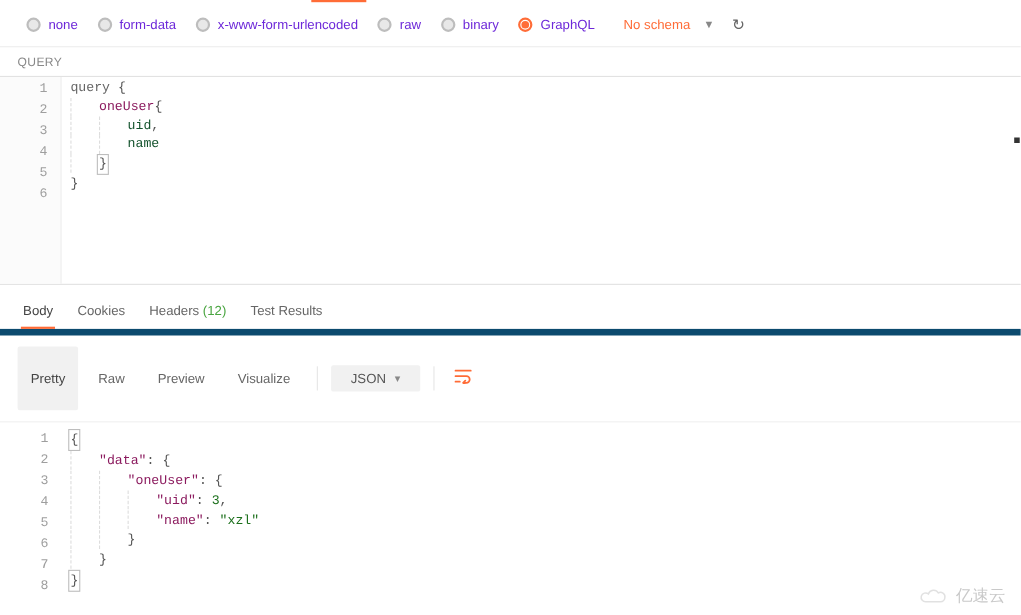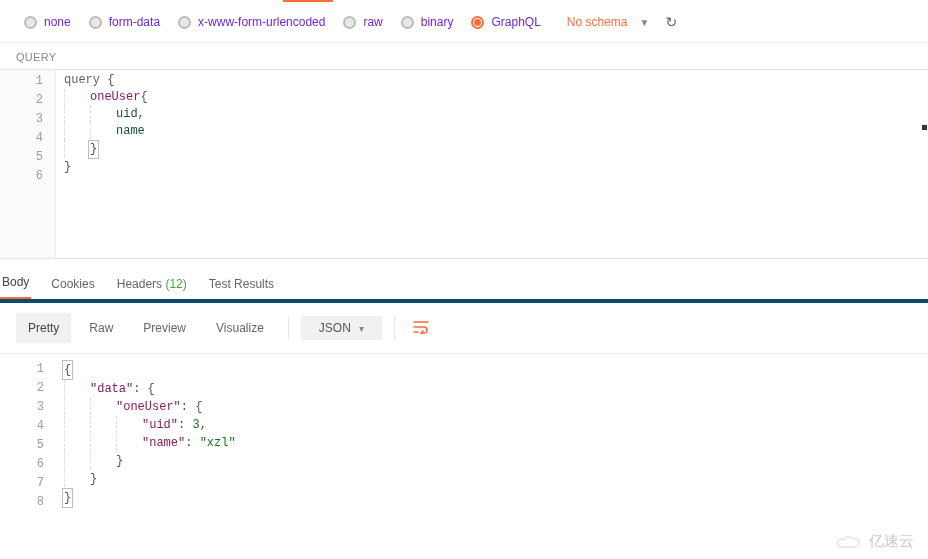--- a/index.html
+++ b/index.html
@@ -70,35 +70,35 @@
   .code { padding: 2px 0 0 8px; }
   .code-line { line-height: 17px; white-space: pre; display: flex; }
   .ind-guide { border-left: 1px dashed #ddd; display: inline-block; height: 17px; }
   .brace-hl { border: 1px solid #bdbdbd; padding: 0 1px; margin-left: -2px; }
   .kw { color: #666; }
   .field { color: #8b1a5e; }
   .prop { color: #14532d; }
 
   
   .resp-tabs {
-    display: flex; align-items: flex-end; gap: 18px;
-    padding: 10px 16px 0 0;
-    border-bottom: 4px solid #0c4a6e;
+    display: flex; align-items: flex-start; gap: 18px;
+    padding: 10px 16px 0 19px;
+    border-bottom: 6px solid #0c4a6e;
   }
   .resp-tab { padding: 6px 2px 8px 2px; cursor: pointer; color: #666; }
   .resp-tab.active { color: #444; border-bottom: 2px solid #ff6c37; }
   .count { color: #4aa541; }
 
   
   .resp-toolbar {
     display: flex; align-items: center; gap: 6px;
     padding: 10px 16px;
     border-bottom: 1px solid #efefef;
   }
-  .tbtn { padding: 8px 12px; border-radius: 2px; cursor: pointer; color: #666; }
+  .tbtn { padding: 22px 12px; border-radius: 2px; cursor: pointer; color: #666; }
   .tbtn.active { background: #f1f1f1; color: #444; }
   .sep { width: 1px; height: 22px; background: #e6e6e6; margin: 0 6px; }
   .format-sel {
     display: flex; align-items: center; gap: 8px;
     background: #f1f1f1; padding: 5px 18px; border-radius: 2px; cursor: pointer;
   }
   .wrap-icon { color: #ff6c37; padding: 4px 6px; cursor: pointer; font-size: 15px; }
 
   
   .resp-editor {

